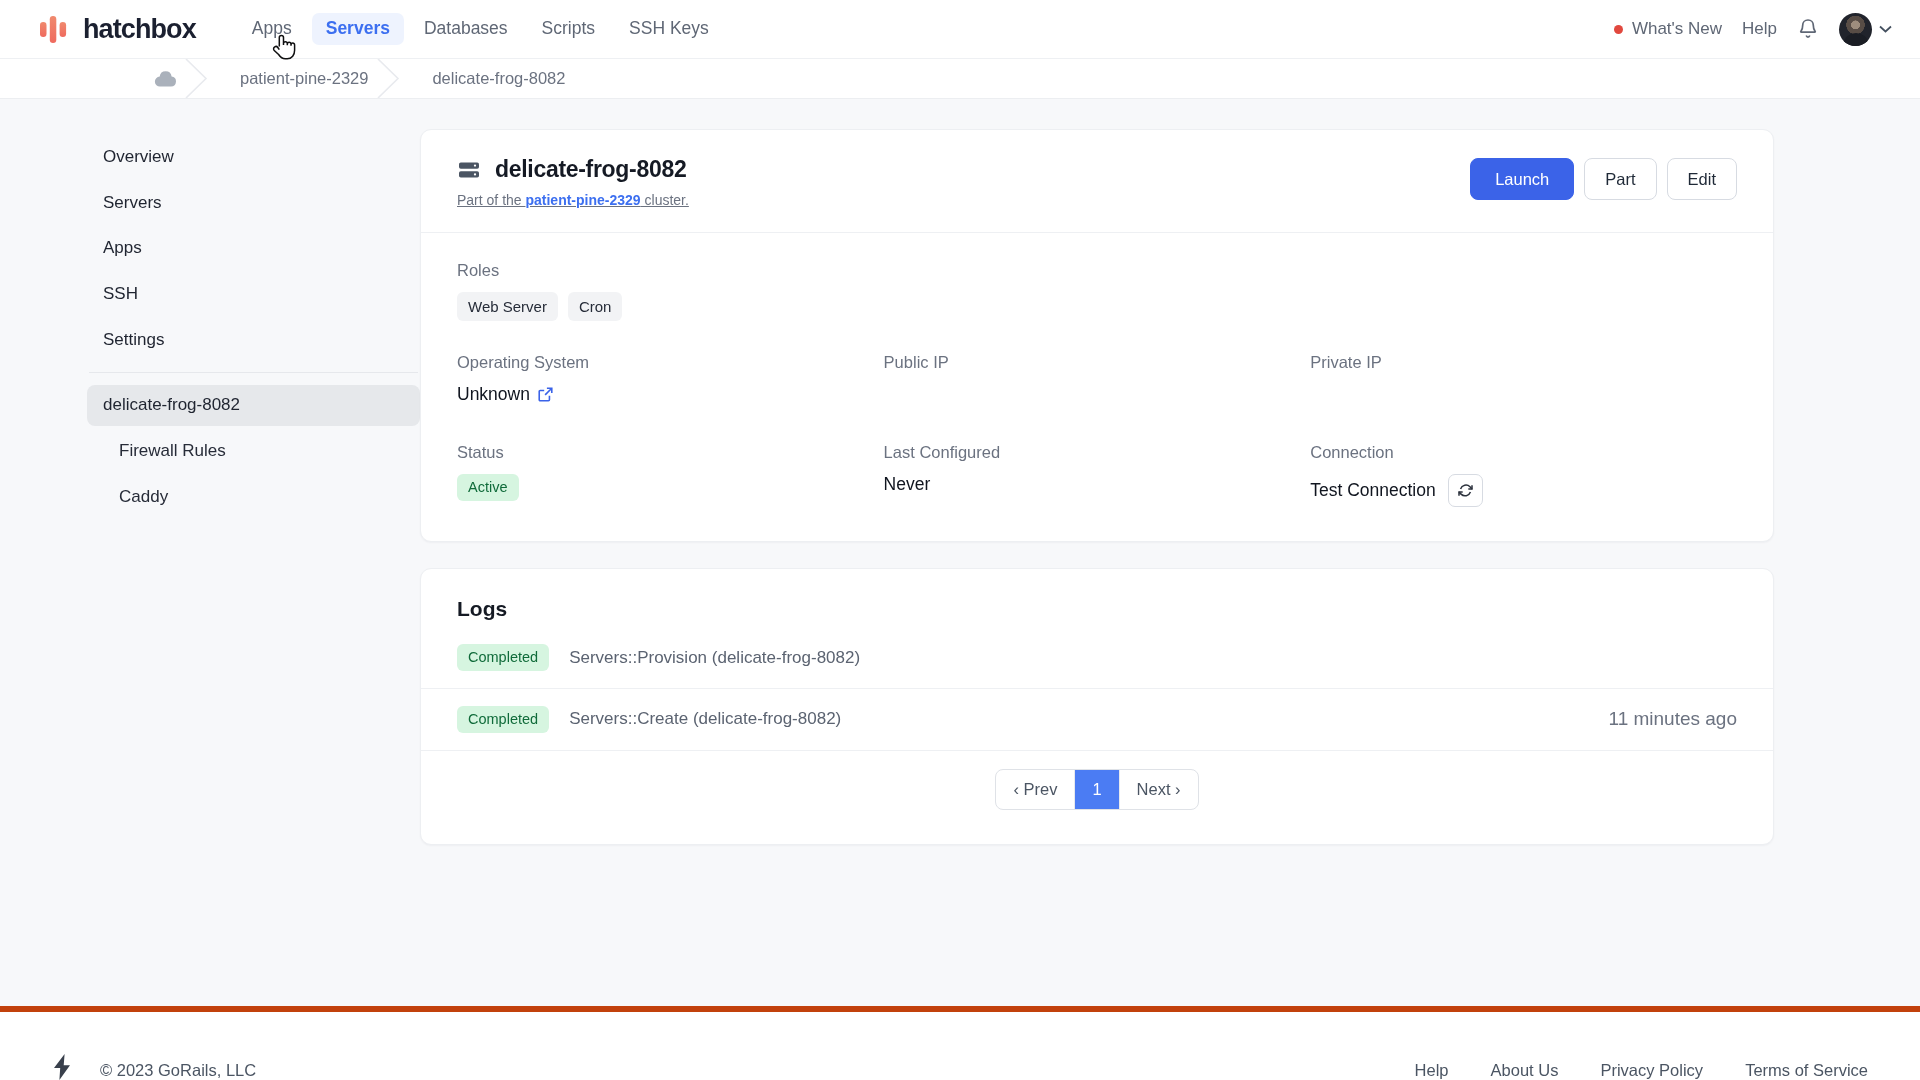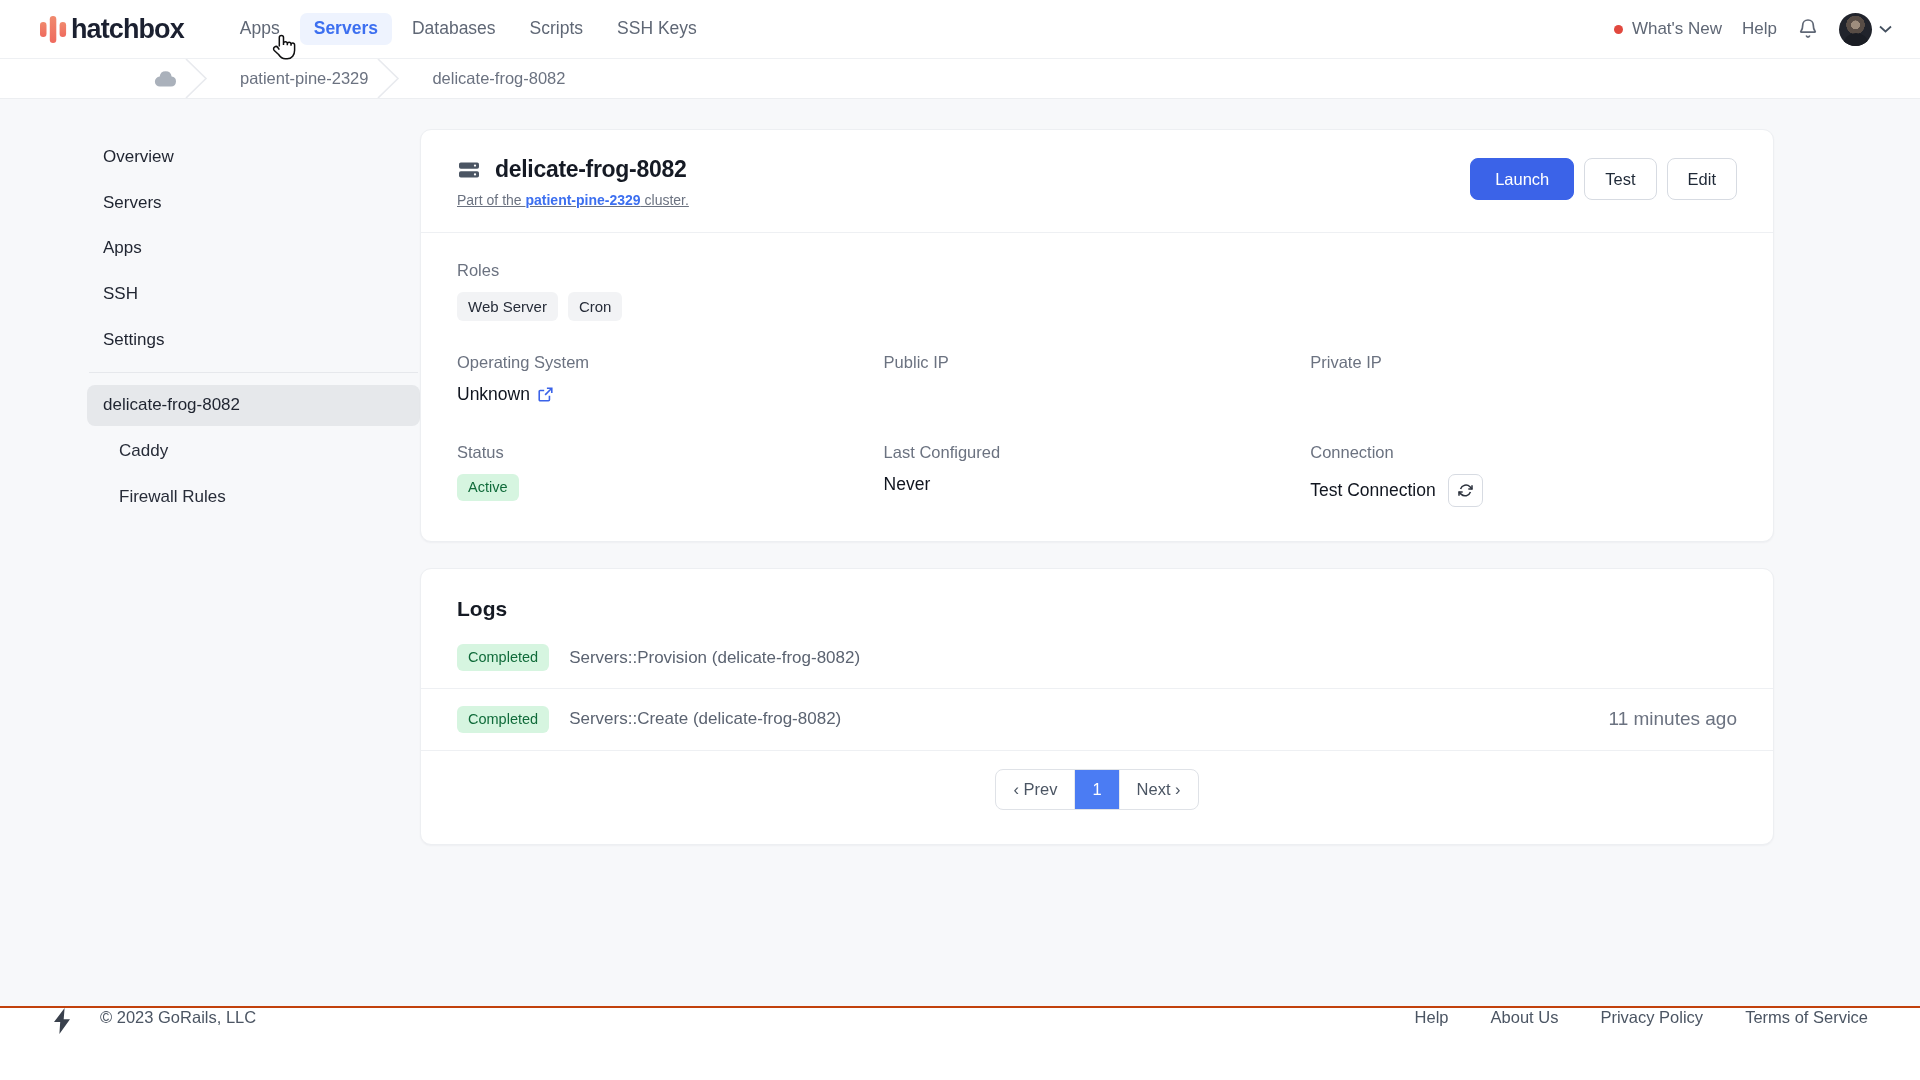--- a/index.html
+++ b/index.html
@@ -13,21 +13,21 @@
 
   
   .topnav {
     height: 59px; flex: 0 0 59px;
     display: flex; align-items: center;
     padding: 0 28px 0 40px;
     background: #ffffff;
     border-bottom: 1px solid #eef0f3;
     position: relative; z-index: 5;
   }
-  .brand { display:flex; align-items:center; gap:1px; margin-right: 42px; }
+  .brand { display:flex; align-items:center; gap:13px; margin-right: 42px; }
   .brand-mark { width: 30px; height: 27px; display:block; }
   .brand-text { font-size: 27px; font-weight: 700; color:#1b2030; letter-spacing:-0.9px; line-height:1;}
   .navlinks { display: flex; align-items:center; gap: 6px; }
   .navlink {
     font-size: 17.5px; color: #5f6775; padding: 7px 14px; border-radius: 7px;
     line-height: 1; white-space: nowrap; cursor: pointer;
   }
   .navlink.active { color:#3c6ff0; background:#eef3fe; font-weight: 600; }
   .nav-right { margin-left:auto; display:flex; align-items:center; gap: 20px; justify-content: space-between; }
   .whatsnew { display:flex; align-items:center; gap:9px; font-size:17px; color:#5f6775; cursor:pointer;}
@@ -125,22 +125,22 @@
   .log-text { font-size:17px; color:#5b6371;}
   .log-time { margin-left:auto; font-size:19px; color:#6b7280;}
   .pager-wrap { display:flex; justify-content:center; padding: 18px 0 34px 0;}
   .pager { display:flex; border:1px solid #dfe2e7; border-radius:8px; overflow:hidden; background:#fff;}
   .pg { font-size:16.5px; color:#4b5563; padding: 10px 17px; cursor:pointer; border-right:1px solid #e7e9ee; line-height:1.2;}
   .pg:last-child { border-right:none;}
   .pg.cur { background:#4b7cf3; color:#fff; }
 
   
   .footer {
-    height: 74px; flex:0 0 74px; background:#fff; border-top:2px solid #c2410c;
-    display:flex; align-items:flex-start; padding: 0 52px 0 52px;
+    height: 74px; flex:0 0 74px; background:#fff; border-top:6px solid #c2410c;
+    display:flex; align-items:flex-end; padding: 0 52px 0 52px;
   }
   .bolt { width:20px; height:26px; color:#39404c; display:block; margin-right: 28px;}
   .copy { font-size:16.5px; color:#4b5563;}
   .flinks { margin-left:auto; display:flex; gap:42px;}
   .flink { font-size:16.5px; color:#4b5563; cursor:pointer;}
 
   
   .cursor { position:absolute; left:271px; top:33px; width:26px; height:30px; z-index:99; pointer-events:none;}
 </style>
 </head>
@@ -218,22 +218,22 @@
   <div class="body">
 
     <div class="sidebar">
       <div class="side-item">Overview</div>
       <div class="side-item">Servers</div>
       <div class="side-item">Apps</div>
       <div class="side-item">SSH</div>
       <div class="side-item">Settings</div>
       <div class="side-sep"></div>
       <div class="side-item active">delicate-frog-8082</div>
+      <div class="side-item sub">Firewall Rules</div>
       <div class="side-item sub">Caddy</div>
-      <div class="side-item sub">Firewall Rules</div>
     </div>
 
     <div class="main">
 
       <div class="card">
         <div class="card-head">
           <div>
             <div class="card-title-row">
               <svg class="server-icon" viewBox="0 0 24 24" fill="currentColor">
                 <rect x="2" y="4.5" width="20" height="6.2" rx="1.8"></rect>
@@ -242,21 +242,21 @@
                 <circle cx="18" cy="16.4" r="1.15" fill="#fff"></circle>
               </svg>
               <span class="card-title">delicate-frog-8082</span>
             </div>
             <div class="card-sub">
               <span>Part of the </span><a href="#">patient-pine-2329</a><span> cluster.</span>
             </div>
           </div>
           <div class="head-actions">
             <button class="btn primary">Launch</button>
-            <button class="btn">Test</button>
+            <button class="btn">Part</button>
             <button class="btn">Edit</button>
           </div>
         </div>
 
         <div class="card-body">
           <div class="lbl">Roles</div>
           <div class="roles">
             <span class="chip">Web Server</span>
             <span class="chip">Cron</span>
           </div>

